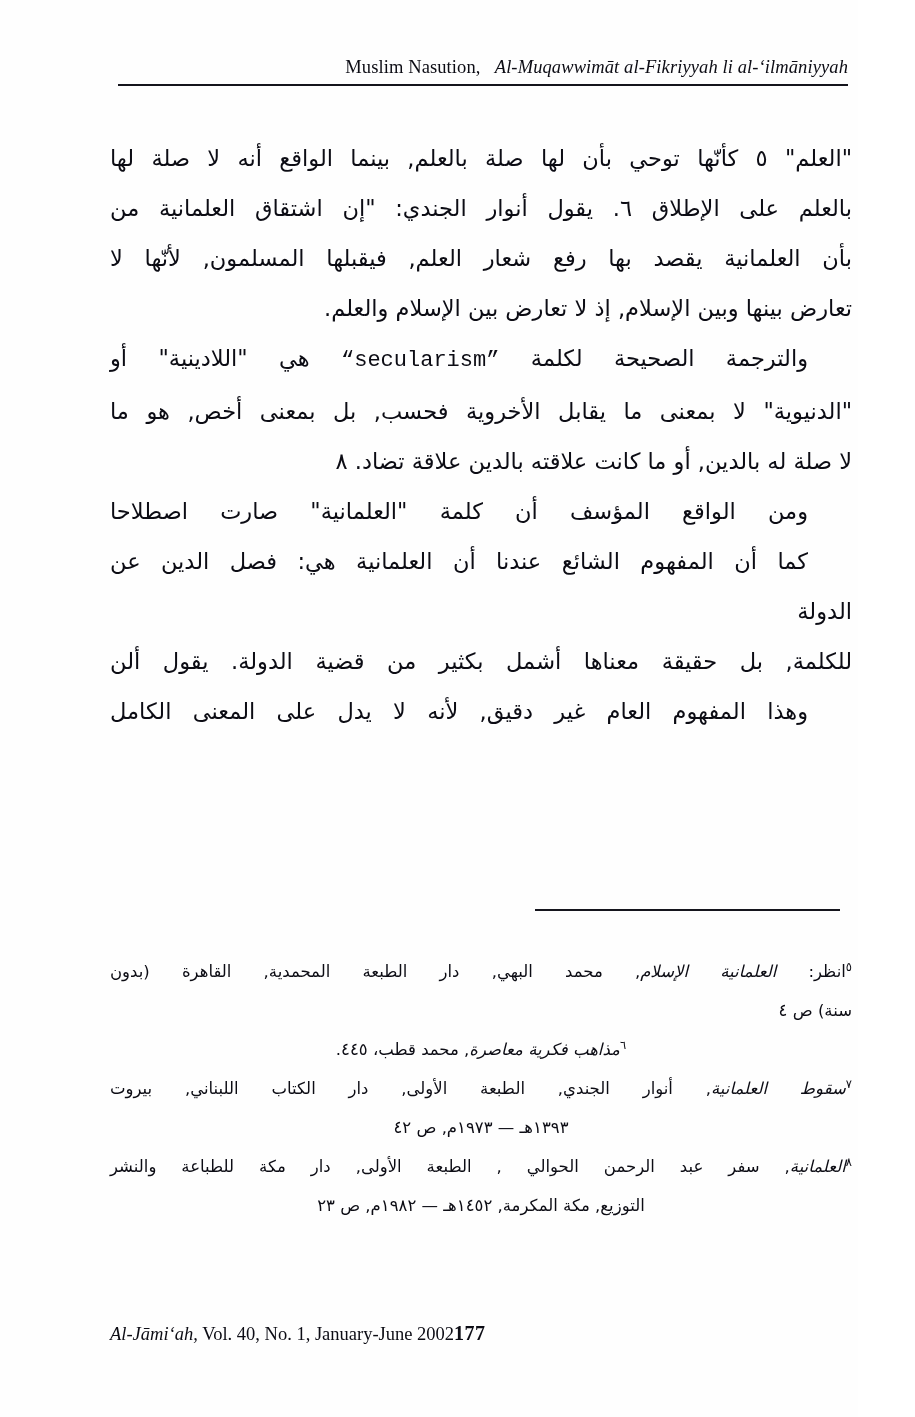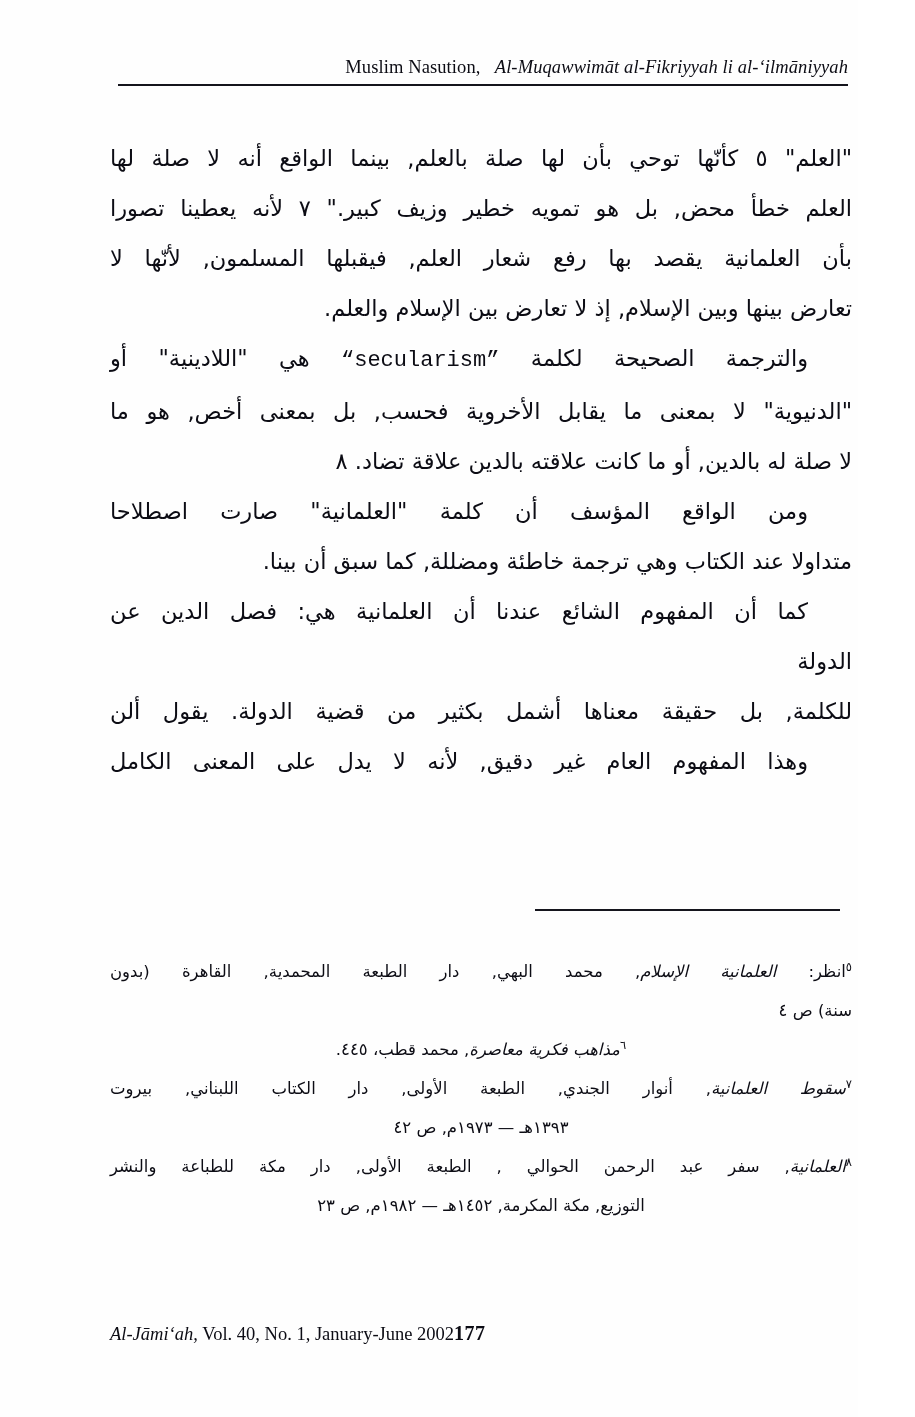--- a/index.html
+++ b/index.html
@@ -135,38 +135,37 @@
     <span class="author">Muslim Nasution,</span>
     <span>&nbsp;</span>
     <span class="title">Al-Muqawwimāt al-Fikriyyah li al-‘ilmāniyyah</span>
   </div>
   <div class="head-rule"></div>
 
   <div class="body-block">
 
     <p class="ar">
       <span class="p-line">"العلم" ٥ كأنّها توحي بأن لها صلة بالعلم, بينما الواقع أنه لا صلة لها</span>
-      <span class="p-line">العلم خطأ محض, بل هو تمويه خطير وزيف كبير." ٧ لأنه يعطينا تصورا</span>
+      <span class="p-line">بالعلم على الإطلاق ٦. يقول أنوار الجندي: "إن اشتقاق العلمانية من</span>
       <span class="p-line">بأن العلمانية يقصد بها رفع شعار العلم, فيقبلها المسلمون, لأنّها لا</span>
       <span class="p-line last">تعارض بينها وبين الإسلام, إذ لا تعارض بين الإسلام والعلم.</span>
     </p>
 
     <p class="ar">
       <span class="p-line indent">
         <span>والترجمة الصحيحة لكلمة</span>
         <span class="latin-term">“secularism”</span>
         <span>هي "اللادينية" أو</span>
       </span>
       <span class="p-line">"الدنيوية" لا بمعنى ما يقابل الأخروية فحسب, بل بمعنى أخص, هو ما</span>
       <span class="p-line last">لا صلة له بالدين, أو ما كانت علاقته بالدين علاقة تضاد. ٨</span>
     </p>
 
     <p class="ar">
       <span class="p-line indent">ومن الواقع المؤسف أن كلمة "العلمانية" صارت اصطلاحا</span>
-      <span class="p-line last">متداولا عند الكتاب وهي ترجمة خاطئة ومضللة, كما سبق أن بينا.</span>
     </p>
 
     <p class="ar">
       <span class="p-line indent">كما أن المفهوم الشائع عندنا أن العلمانية هي: فصل الدين عن</span>
       <span class="p-line last">الدولة</span>
     </p>
 
     <p class="ar">
       <span class="p-line">للكلمة, بل حقيقة معناها أشمل بكثير من قضية الدولة. يقول ألن</span>
       <span class="p-line indent">وهذا المفهوم العام غير دقيق, لأنه لا يدل على المعنى الكامل</span>

